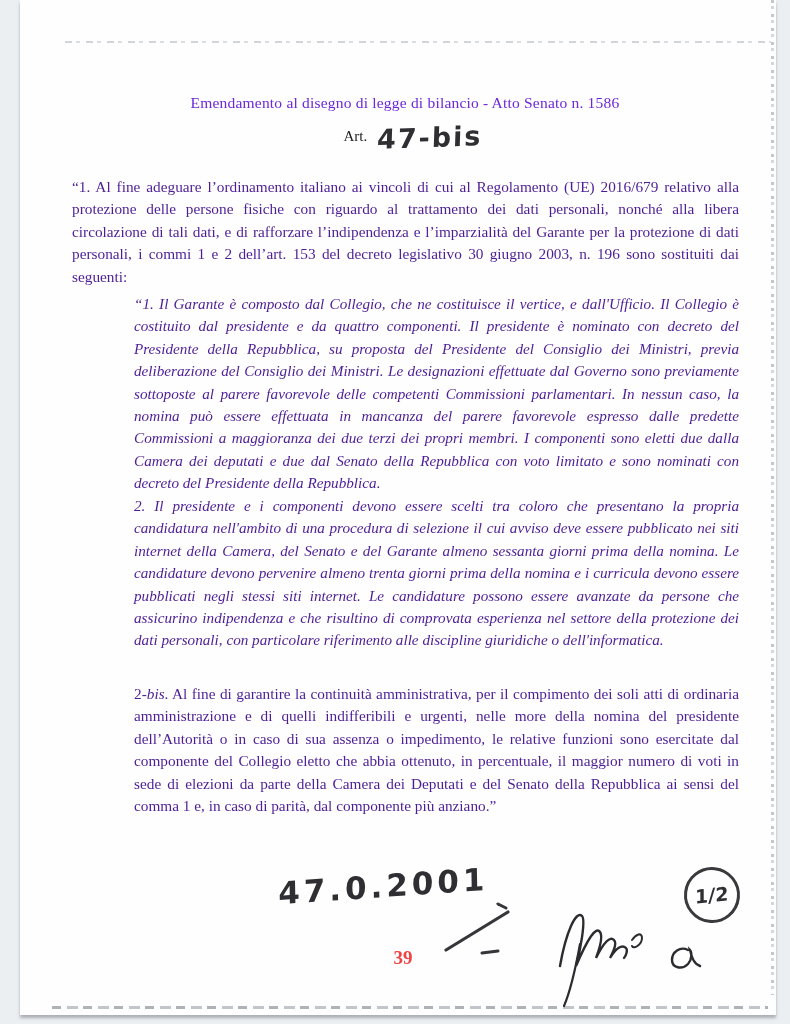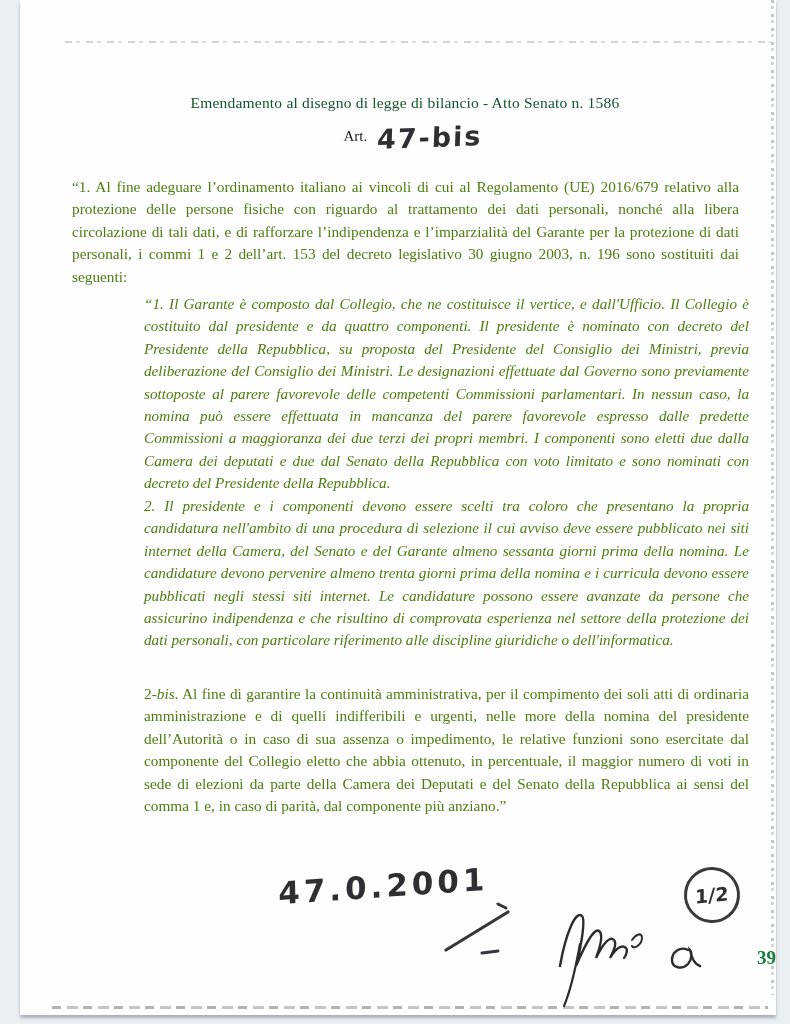--- a/index.html
+++ b/index.html
@@ -26,66 +26,66 @@
     opacity:.7;
   }
   .noise-bottom {
     position:absolute; left:32px; top:1006px; width:716px; height:3px;
     background:repeating-linear-gradient(90deg,#7a8087 0 9px, transparent 9px 15px, #9aa0a7 15px 26px, transparent 26px 31px);
     opacity:.6;
   }
   .doc-title {
     position:absolute; top:94px; left:0; width:100%;
     text-align:center; padding-left:14px;
-    font-size:15.5px; color:#14532d; letter-spacing:.2px;
+    font-size:15.5px; color:#6d28d9; letter-spacing:.2px;
   }
   .art-line {
     position:absolute; top:122px; left:0; width:100%;
     text-align:center; padding-left:30px;
     font-size:15px; color:#222;
   }
   .hw {
     font-family:"DejaVu Sans", sans-serif;
     color:#2e2e33;
   }
   .art-number {
     display:inline-block;
     font-size:27px; font-weight:600; letter-spacing:2px;
     transform:rotate(-2deg) skewX(-4deg);
     margin-left:10px; vertical-align:-6px;
   }
   .para {
-    position:absolute; color:#4d7c0f;
+    position:absolute; color:#4c1d95;
     font-size:15.3px; line-height:22.4px;
     text-align:justify;
   }
   .para.outer { left:52px; width:667px; }
-  .para.inner { left:124px; width:605px; }
+  .para.inner { left:114px; width:605px; }
   .italic { font-style:italic; font-size:15.2px; }
   .hw-date {
     position:absolute; left:258px; top:868px;
     font-size:31px; font-weight:600; letter-spacing:4px;
     transform:rotate(-4deg) skewX(-3deg);
     white-space:nowrap;
   }
   .fraction-circle {
     position:absolute; left:664px; top:867px; width:56px; height:56px;
     border:3px solid #3a3a3e; border-radius:50%;
     display:flex; align-items:center; justify-content:center;
     transform:rotate(6deg);
     background:transparent;
   }
   .fraction-circle span {
     font-size:19px; font-weight:700;
     transform:rotate(-12deg) skewX(-6deg);
   }
   .page-number {
     position:absolute; top:947px; left:0; width:100%;
-    text-align:right; padding-left:10px;
-    font-size:19px; font-weight:700; color:#15803d;
+    text-align:center; padding-left:10px;
+    font-size:19px; font-weight:700; color:#ef4444;
   }
   .mark-svg { position:absolute; }
   .tally { left:418px; top:898px; }
   .signature { left:526px; top:892px; }
 </style>
 </head>
 <body>
 
 <div class="page">
 

